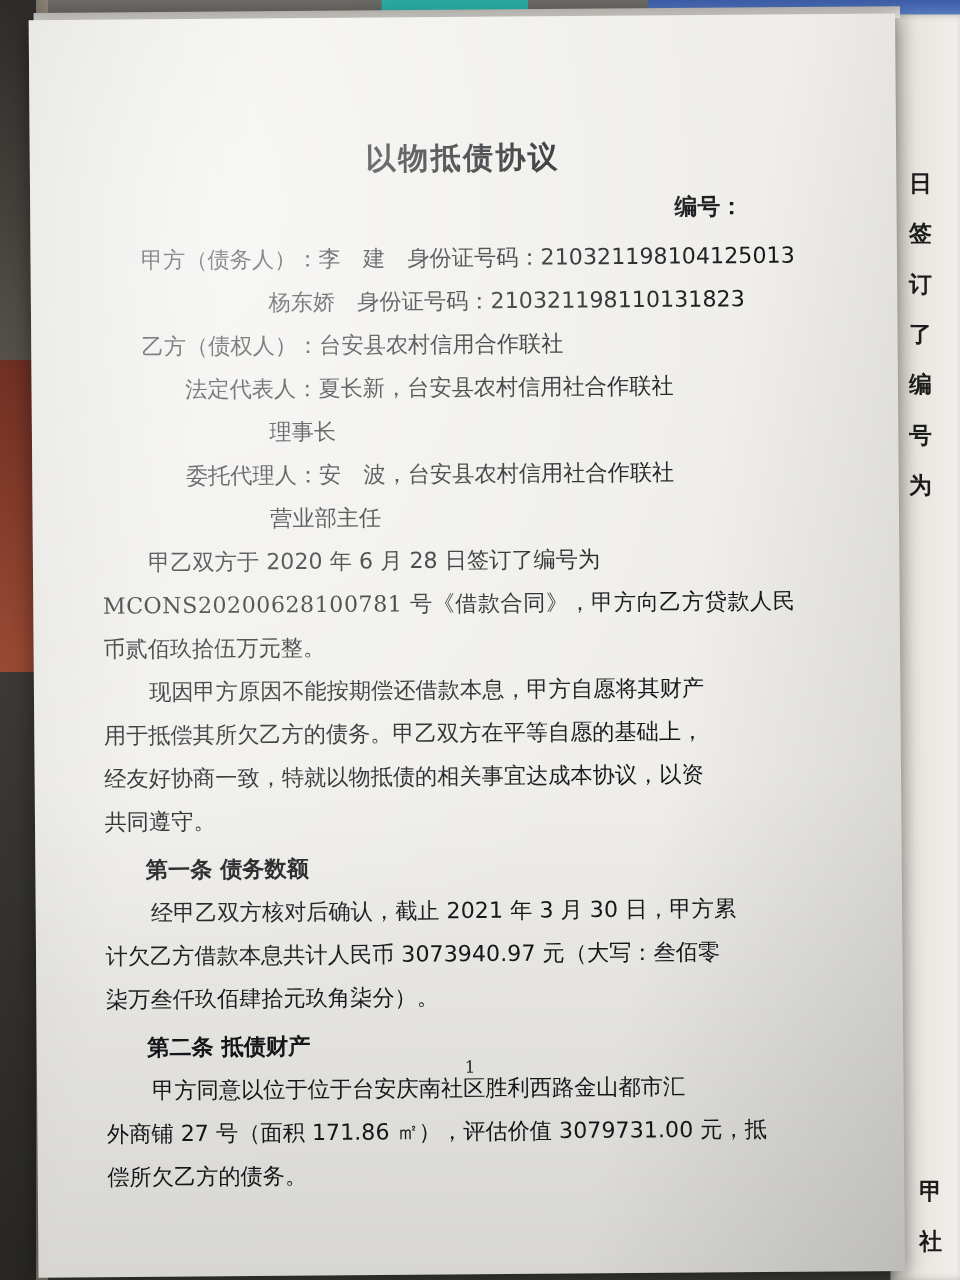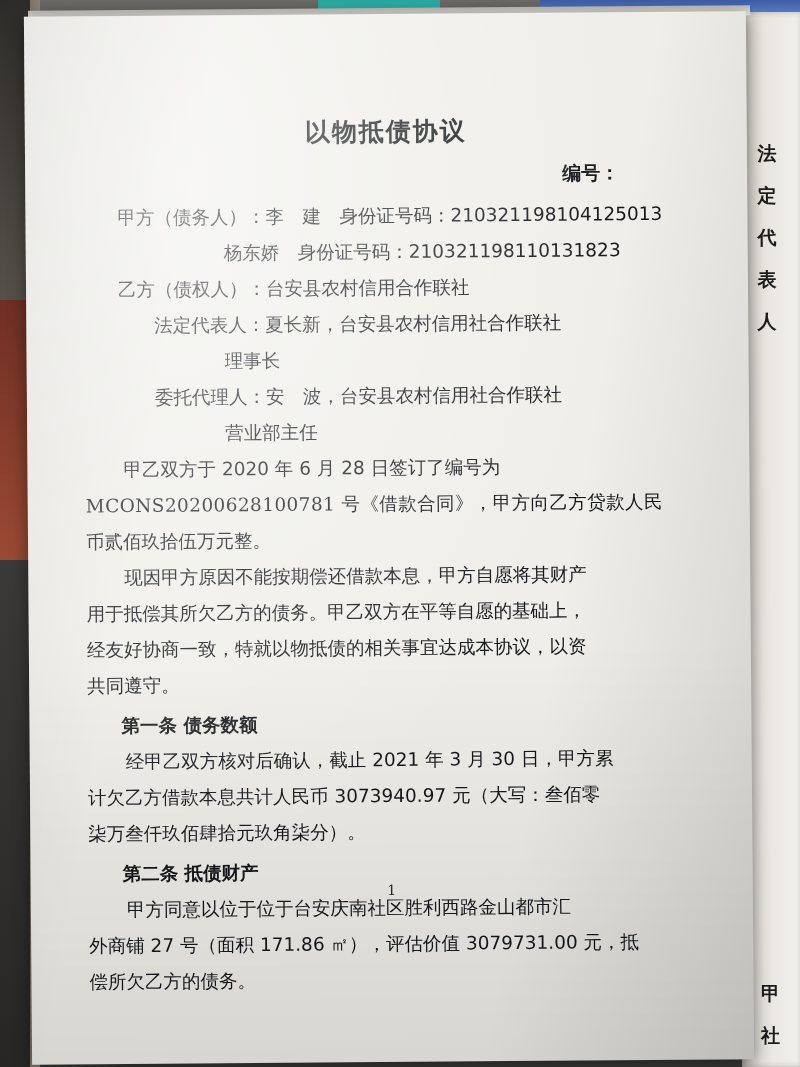--- a/index.html
+++ b/index.html
@@ -64,26 +64,26 @@
     font-size: 19px;
     line-height: 42px;
     color: #1c1c1c;
     letter-spacing: 0;
     text-align: center;
     font-family: "DejaVu Sans", sans-serif;
     font-weight: 600;
   }
   .right-doc-text2 {
     position: absolute;
-    left: 4px; top: 960px;
+    left: 24px; top: 960px;
     width: 34px;
     font-size: 19px;
     line-height: 42px;
     color: #1c1c1c;
-    text-align: right;
+    text-align: left;
     font-family: "DejaVu Sans", sans-serif;
     font-weight: 600;
   }
 
   
   .sheet {
     position: absolute;
     left: 28px; top: 14px;
     width: 722px; height: 1048px;
     background: #efeeea;
@@ -170,21 +170,21 @@
   <div class="teal-box"></div>
   <div class="blue-strip"></div>
 
   <div class="desk-left">
     <div class="book1"></div>
     <div class="book2"></div>
     <div class="book3"></div>
   </div>
 
   <div class="right-doc">
-    <div class="right-doc-text">法定代表人</div>
+    <div class="right-doc-text">日签订了编号为</div>
     <div class="right-doc-text2">甲社</div>
   </div>
 
   <div class="paper-edge-top"></div>
 
   <div class="sheet">
     <div class="content">
 
       <div class="doc-title">以物抵债协议</div>
 

